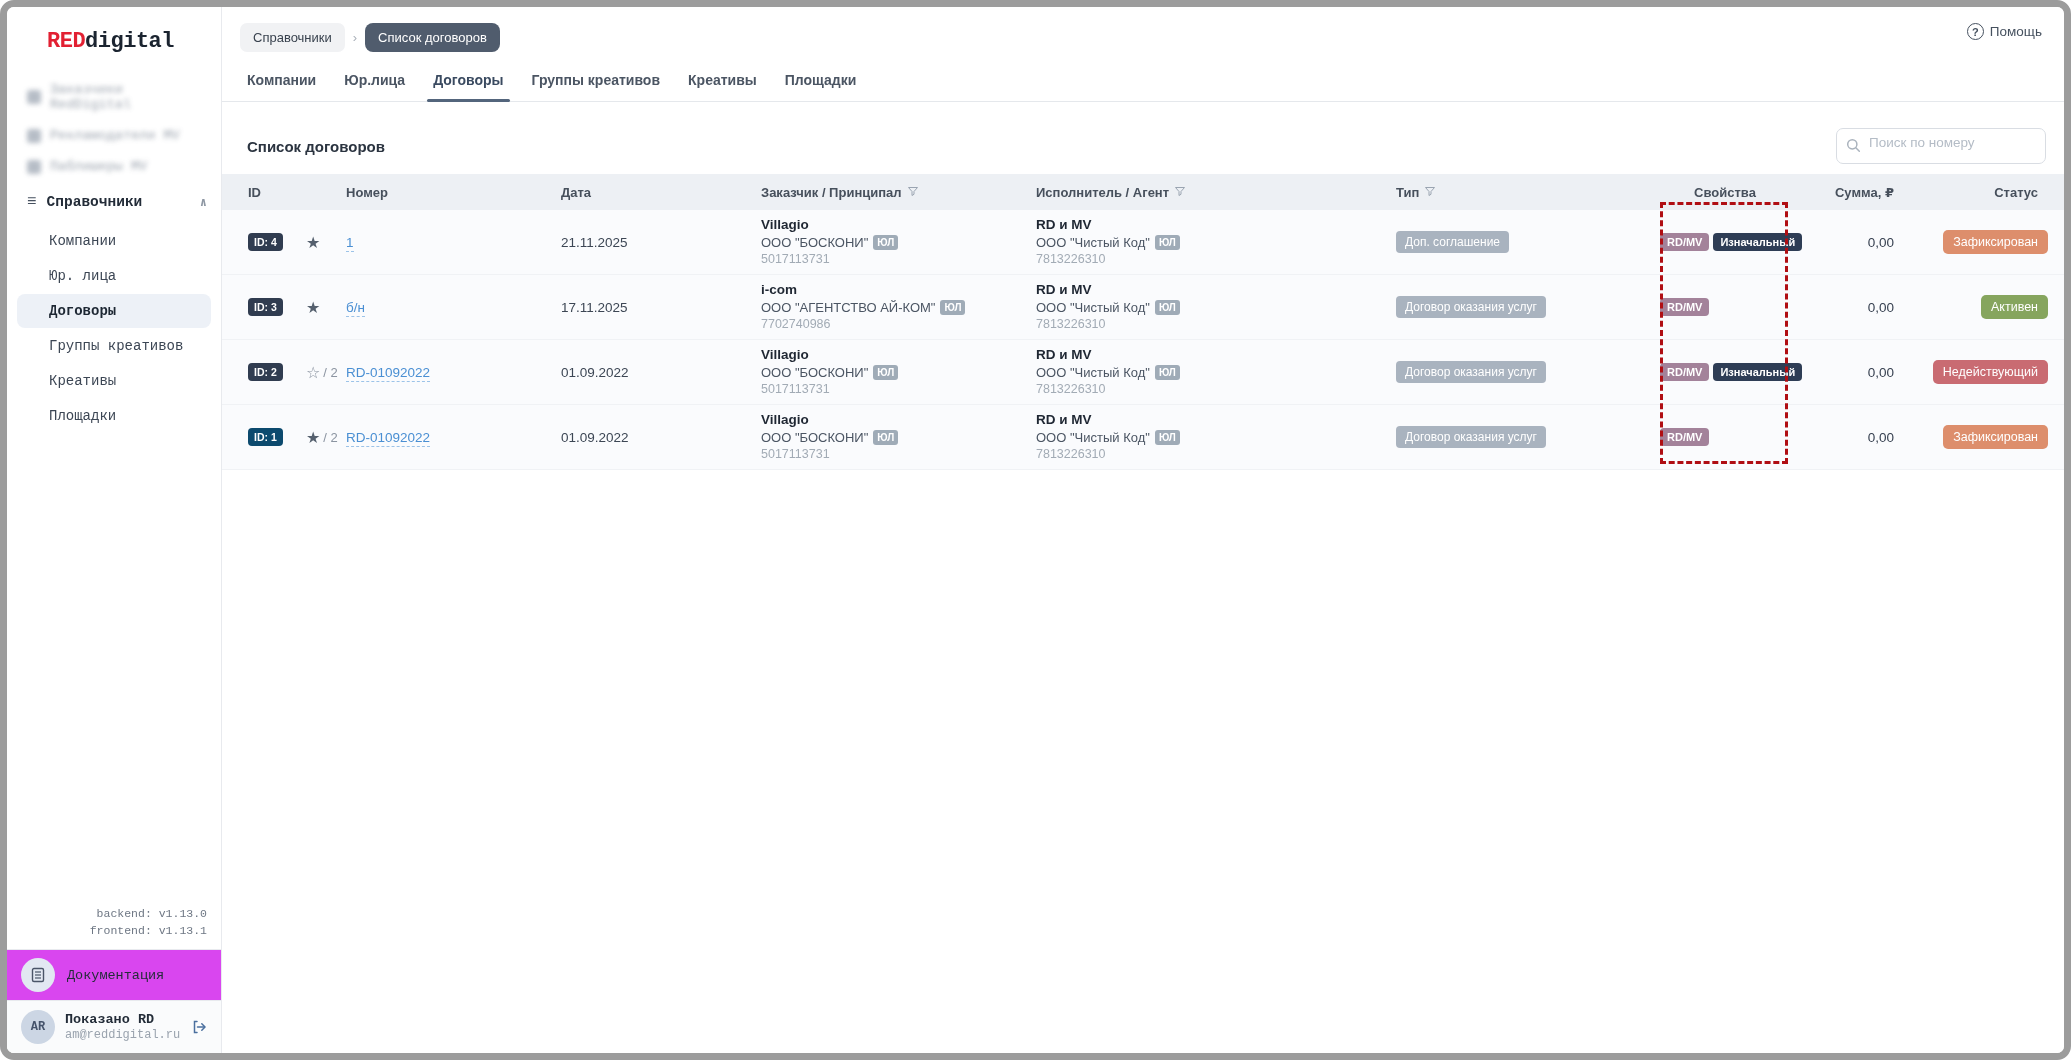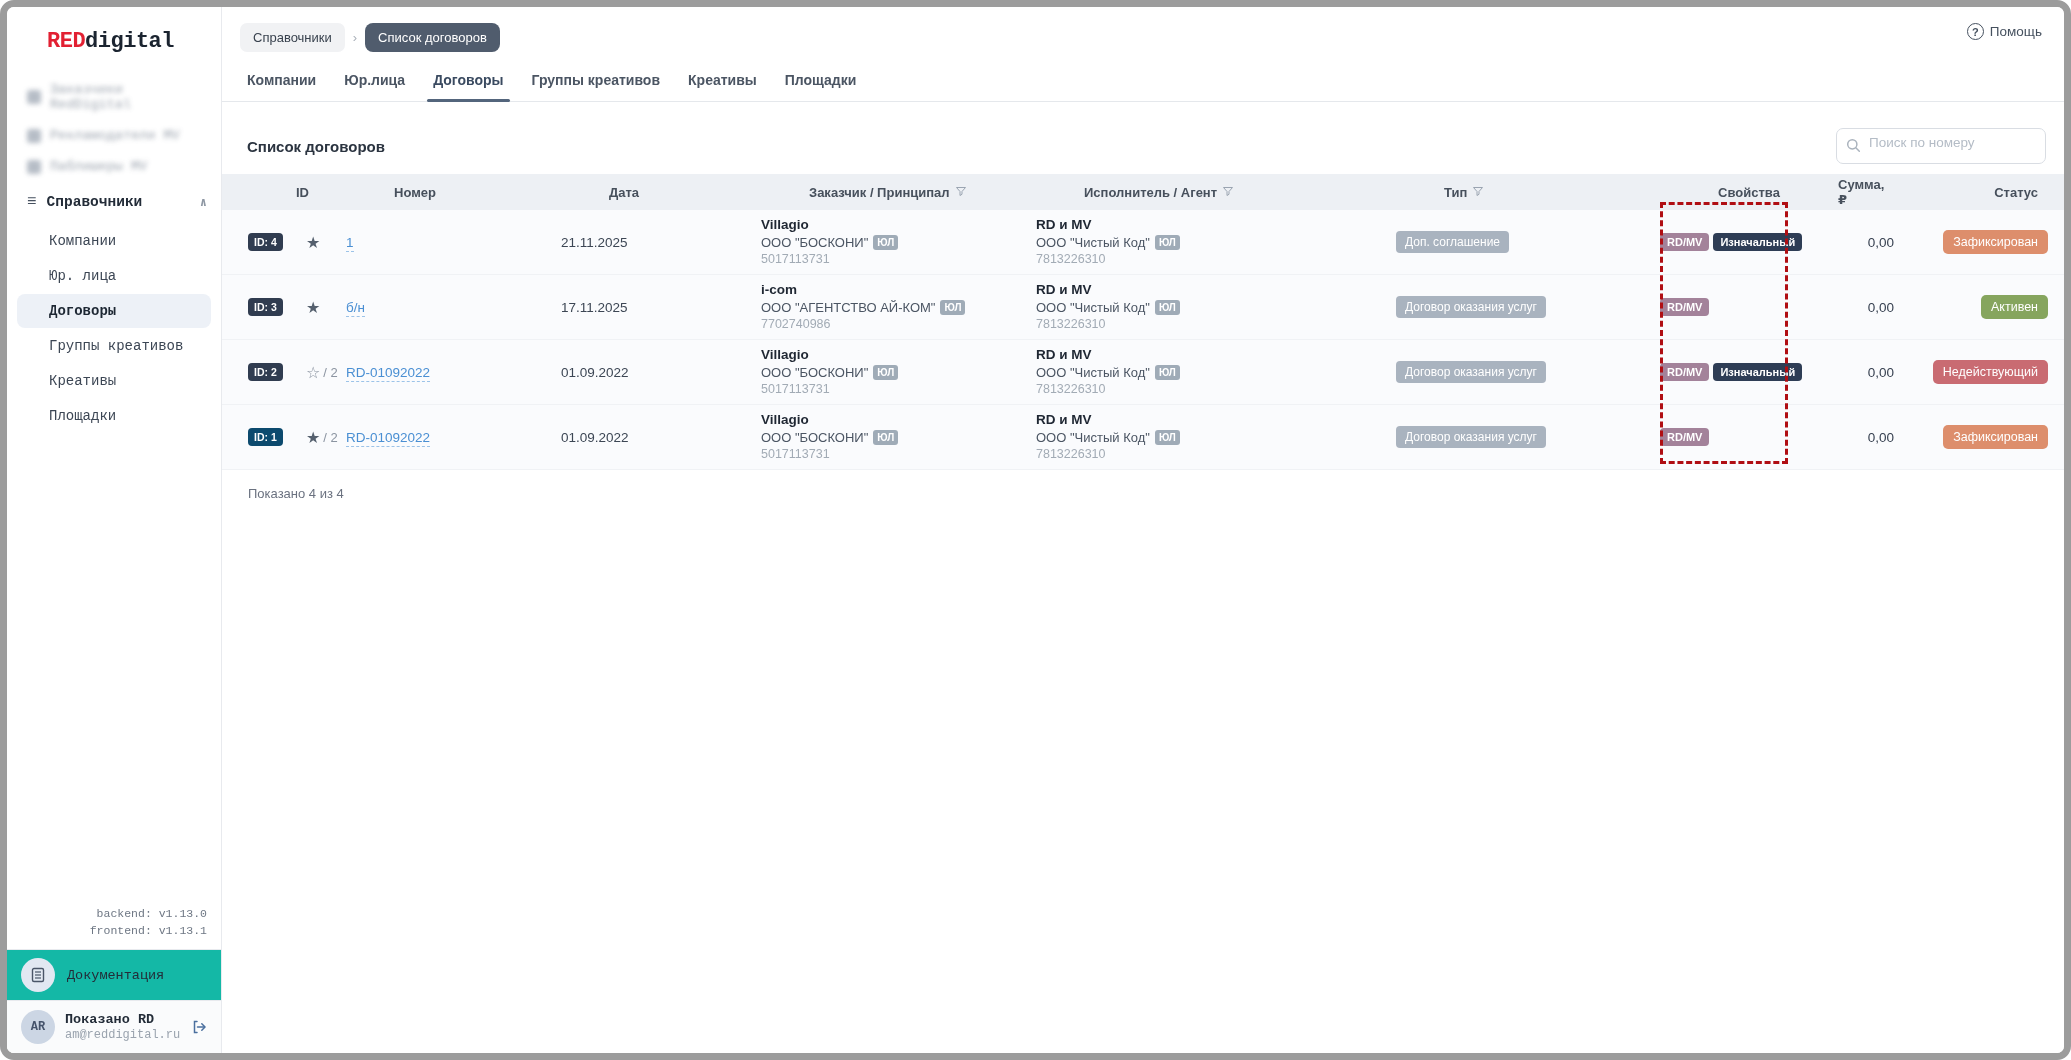--- a/index.html
+++ b/index.html
@@ -15,21 +15,21 @@
   .side-blur-item { display:flex; align-items:center; gap:9px; padding:8px 10px 8px 20px; color:#8a93a0; font-size:13.5px; }
   .side-blur-item .sq { width:14px; height:14px; border-radius:3px; background:#aab2bd; flex:none; }
   .menu-section { display:flex; align-items:center; gap:10px; padding:11px 14px 11px 20px; color:#232c38; font-size:14.5px; font-weight:600; cursor:pointer; }
   .menu-section .mi { color:#46515f; font-size:16px; }
   .menu-section .chev { margin-left:auto; color:#8e97a3; font-size:12px; }
   .submenu { list-style:none; padding:2px 10px 0 10px; }
   .submenu li { padding:9px 10px 9px 32px; font-size:14px; color:#3c4654; border-radius:8px; margin-bottom:1px; cursor:pointer; }
   .submenu li.active { background:#edf1f7; color:#1d2733; font-weight:700; }
   .side-bottom { margin-top:auto; }
   .versions { text-align:right; padding:0 14px 10px 0; color:#6e7784; font-size:11.5px; line-height:1.5; }
-  .docs-row { display:flex; align-items:center; gap:12px; padding:8px 14px; background:#14b8a6; border-top:1px solid #e8eaee; cursor:pointer; }
+  .docs-row { display:flex; align-items:center; gap:12px; padding:8px 14px; background:#d946ef; border-top:1px solid #e8eaee; cursor:pointer; }
   .docs-ico { width:34px; height:34px; border-radius:50%; background:#e2e8f2; display:flex; align-items:center; justify-content:center; }
   .docs-row span.lbl { font-size:13.5px; color:#232c38; }
   .account-row { display:flex; align-items:center; gap:10px; padding:9px 14px; background:#fafbfc; border-top:1px solid #e8eaee; }
   .avatar { width:34px; height:34px; border-radius:50%; background:#ccd6e4; color:#45536b; font-size:12px; font-weight:700; display:flex; align-items:center; justify-content:center; flex:none; }
   .acct-name { font-size:13.5px; color:#232c38; font-weight:600; line-height:1.25; }
   .acct-mail { font-size:12px; color:#9aa3ae; }
   .logout { margin-left:auto; cursor:pointer; display:flex; }
 
   
   .main { flex:1; display:flex; flex-direction:column; background:#fff; position:relative; }
@@ -49,21 +49,21 @@
   .list-head { display:flex; align-items:center; padding:26px 18px 10px 25px; }
   .list-title { font-size:15px; font-weight:700; color:#2b3440; }
   .search-box { margin-left:auto; position:relative; }
   .search-box input { width:210px; height:36px; border:1px solid #d9dde3; border-radius:7px; padding:0 10px 8px 32px; font-size:13.5px; color:#3c4654; outline:none; background:#fff; }
   .search-box input::placeholder { color:#b4bcc6; }
   .search-box .mag { position:absolute; left:10px; top:10px; }
 
   .tablewrap { position:relative; }
   .tgrid { display:grid; grid-template-columns:58px 40px 215px 200px 275px 360px 264px 130px 110px 1fr; padding:0 16px 0 26px; align-items:center; }
   .thead { background:#edf0f4; height:36px; font-size:13px; color:#47505c; font-weight:600; }
-  .th { display:flex; align-items:center; gap:5px;margin-left:48px; }
+  .th { display:flex; align-items:center; gap:5px; }
   .th.c-props { justify-content:center; }
   .th.c-sum { justify-content:flex-end; padding-right:6px; }
   .th.c-status { justify-content:flex-end; padding-right:10px; }
   .trow { height:65px; background:#fafbfd; border-bottom:1px solid #f0f2f5; font-size:13.5px; color:#3c4654; }
   .badge-id { display:inline-block; color:#fff; font-size:10.5px; font-weight:700; padding:3px 6px; border-radius:4px; }
   .star-cell { display:flex; align-items:center; gap:3px; font-size:13px; color:#8b94a1; }
   .star { font-size:16px; }
   .star.filled { color:#55606e; }
   .star.outline { color:#8b94a1; }
   .numlink { color:#4a8fd3; text-decoration:none; border-bottom:1px dashed #9cc3e8; padding-bottom:1px; cursor:pointer; }
@@ -353,15 +353,14 @@
             </div>
             <div class="c-sum-cell">0,00</div>
             <div class="c-status-cell">
               <span class="statuschip" style="background: rgb(221, 142, 108);">Зафиксирован</span>
             </div>
           </div>
         </div>
       <div class="dashed-box"></div>
     </div>
 
-    <div class="shown">Показано 4 из 4</div>
   </main>
 </div>
 
 </body></html>

